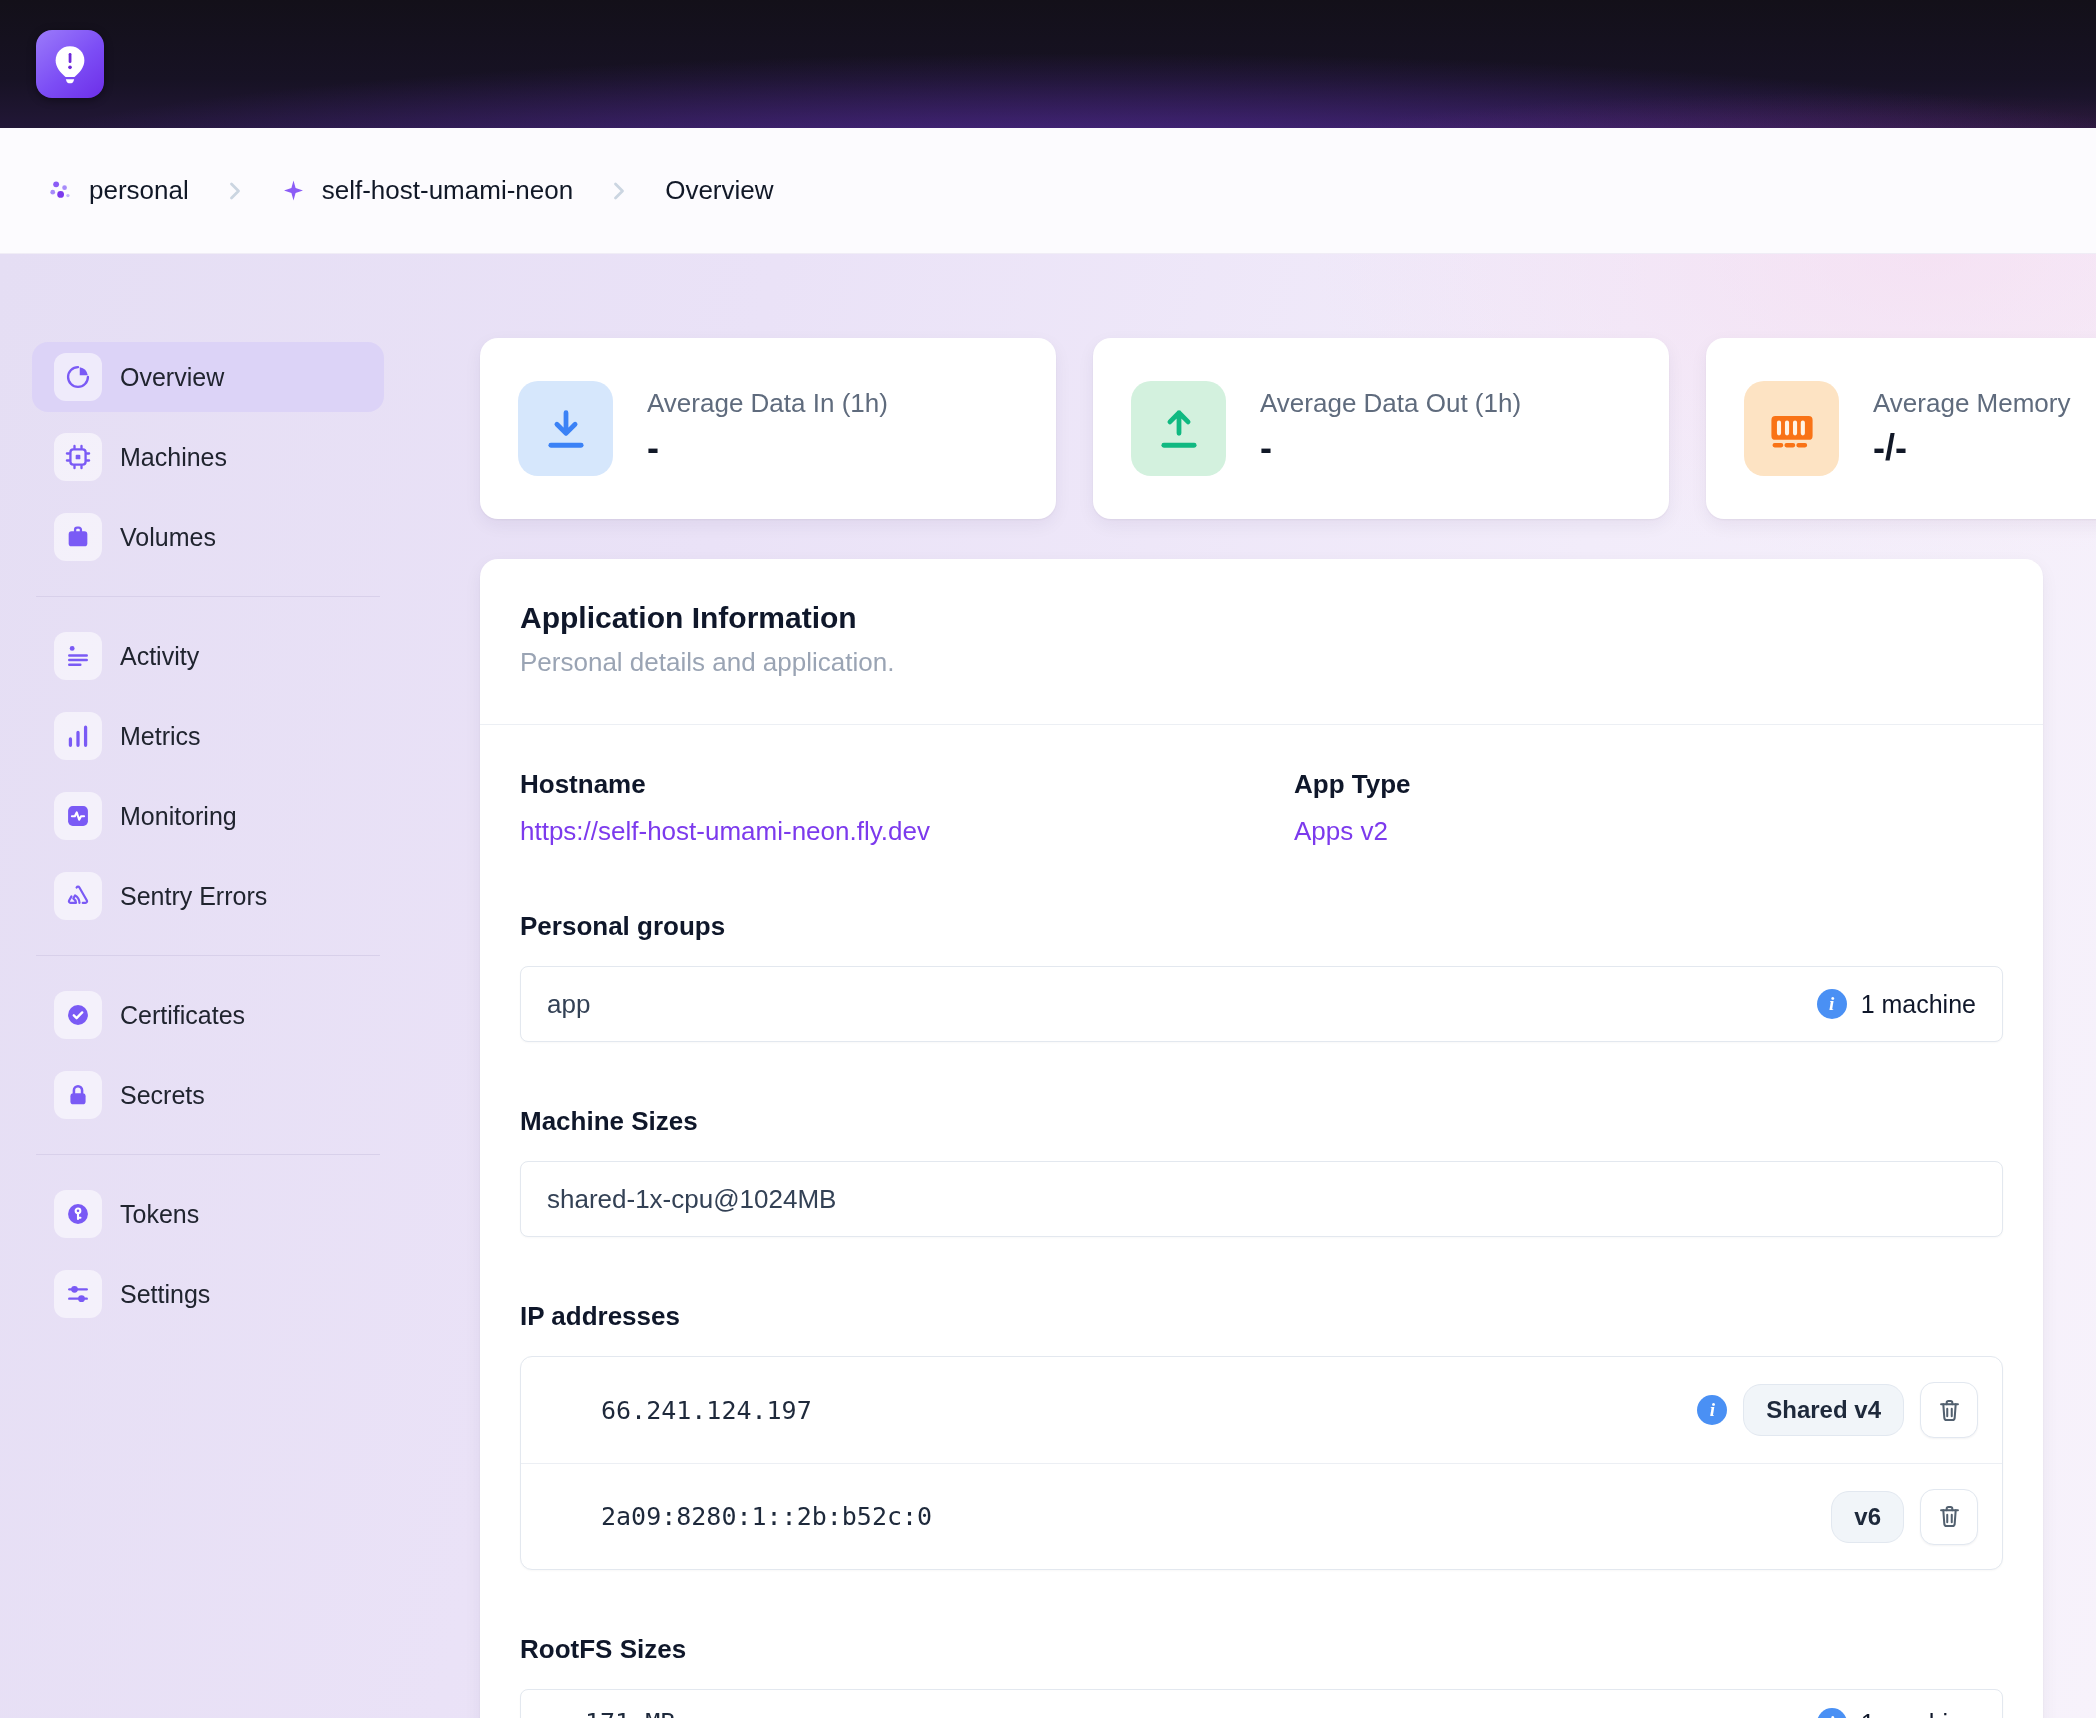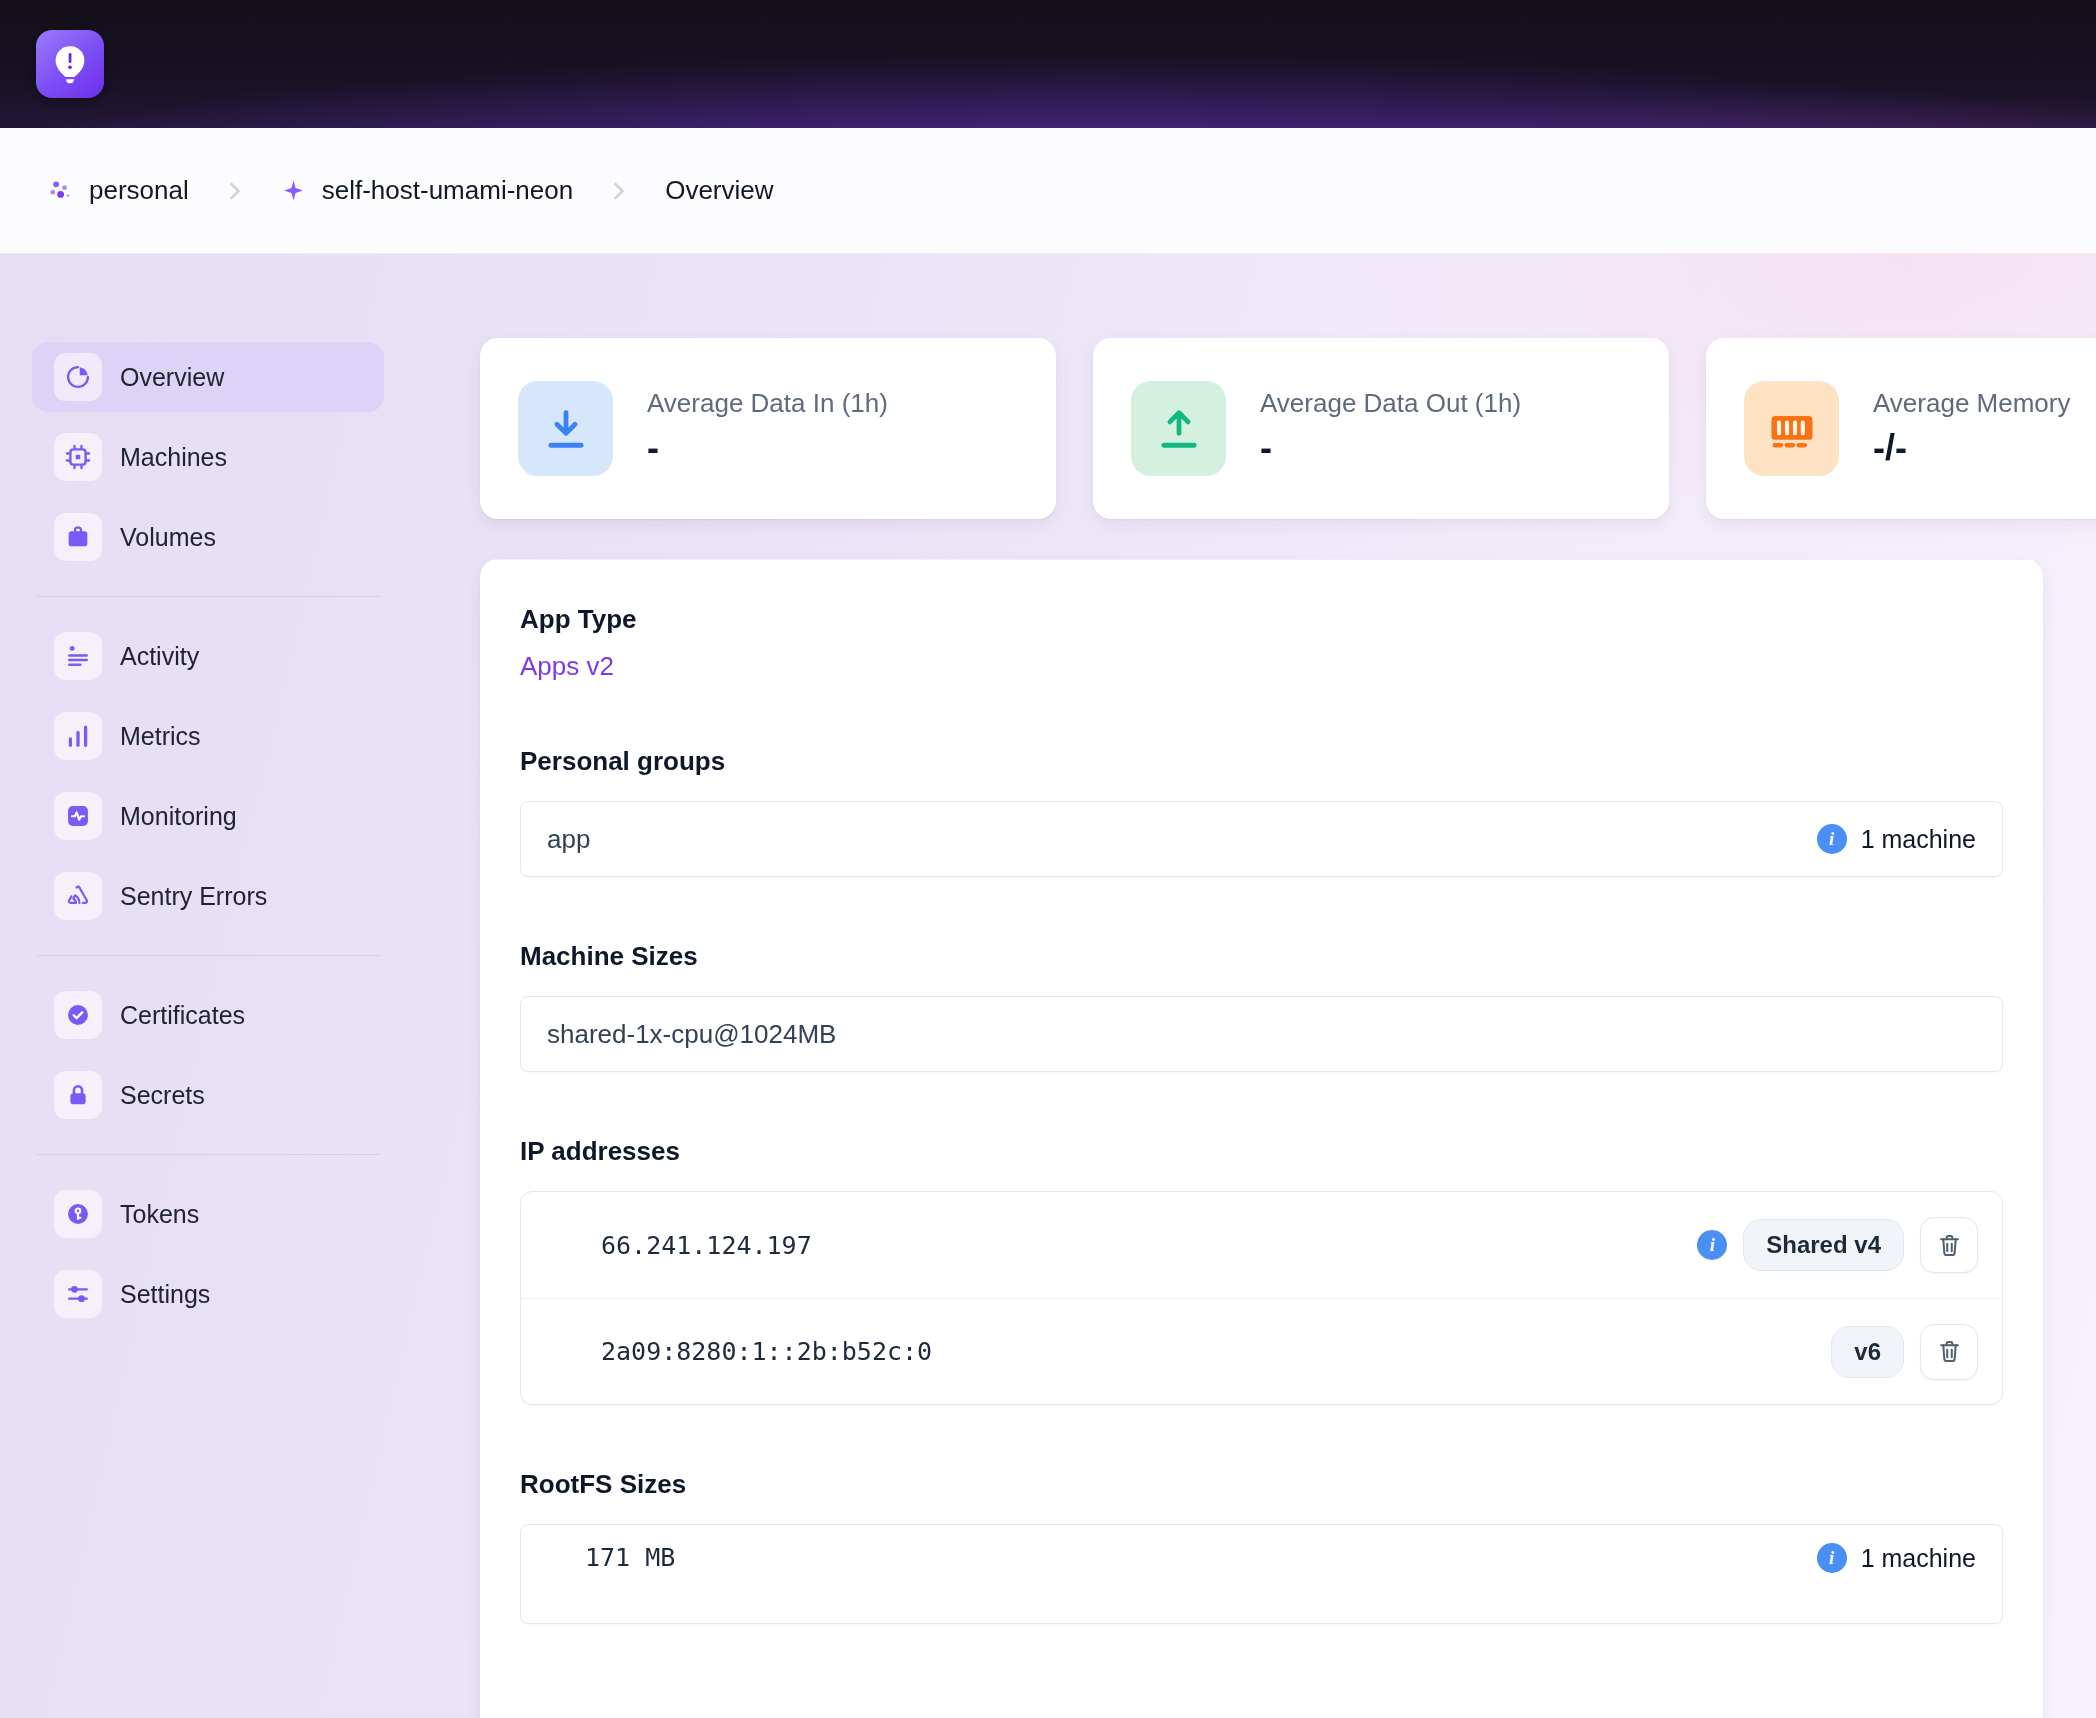--- a/index.html
+++ b/index.html
@@ -355,24 +355,32 @@
         </span>
         <div class="stat-text">
           <div class="stat-label">Average Memory</div>
           <div class="stat-value">-/-</div>
         </div>
       </div>
 
     </div>
 
     <section class="app-card">
+      <div class="card-head">
+        <h2 class="card-title">Application Information</h2>
+        <p class="card-sub">Personal details and application.</p>
+      </div>
 
       <div class="card-body">
 
         <div class="two-col">
+          <div>
+            <div class="field-label">Hostname</div>
+            <a class="field-link">https://self-host-umami-neon.fly.dev</a>
+          </div>
           <div>
             <div class="field-label">App Type</div>
             <a class="field-link">Apps v2</a>
           </div>
         </div>
 
         <div class="section-label">Personal groups</div>
         <div class="value-box">
           <span class="box-text">app</span>
           <span class="machines-chip">

